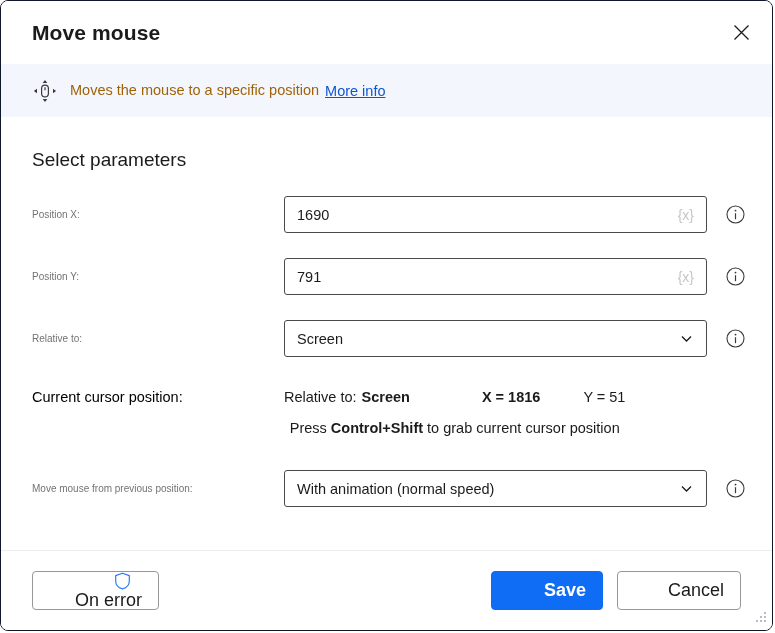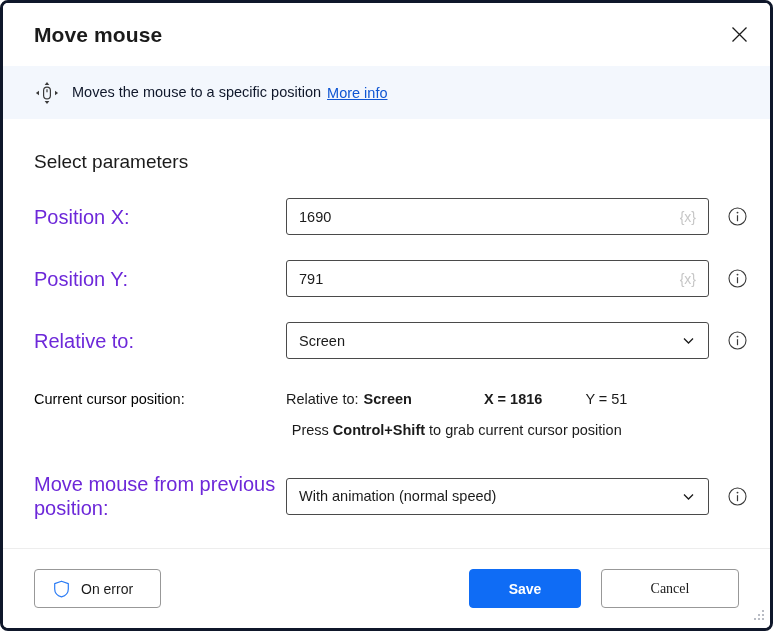--- a/index.html
+++ b/index.html
@@ -13,21 +13,21 @@
     font-family: "Liberation Sans", sans-serif;
     color: #1b1b1b;
     overflow: hidden;
   }
 
   .dialog {
     position: relative;
     width: 773px;
     height: 631px;
     box-sizing: border-box;
-    border: 3px solid #0f172a;
+    border: 1px solid #0f172a;
     border-radius: 8px;
     background: #ffffff;
     display: flex;
     flex-direction: column;
     overflow: hidden;
   }
 
   
   .titlebar {
     height: 63px;
@@ -73,21 +73,21 @@
     width: 26px;
     height: 26px;
     flex: 0 0 26px;
     display: flex;
     align-items: center;
     justify-content: center;
     margin-right: 12px;
   }
   .info-banner-text {
     font-size: 14.5px;
-    color: #0f172a;
+    color: #a16207;
     line-height: 1;
   }
   .info-link {
     color: #0f56d3;
     text-decoration: underline;
     font-size: 14.5px;
     cursor: pointer;
   }
 
   
@@ -108,22 +108,22 @@
   }
 
   .field-row {
     display: flex;
     align-items: center;
     margin-top: 25px;
   }
   .field-label {
     width: 252px;
     flex: 0 0 252px;
-    font-size: 20px;
-    color: #6d28d9;
+    font-size: 10px;
+    color: #737373;
     line-height: 1.2;
   }
   .field-label.wide {
     width: 252px;
     flex: 0 0 252px;
   }
 
   .control {
     position: relative;
     width: 423px;
@@ -206,55 +206,55 @@
     border-top: 1px solid #ededed;
     background: #ffffff;
     display: flex;
     align-items: center;
     padding: 0 31px;
     box-sizing: border-box;
     position: relative;
   }
   .btn {
     font-family: "Liberation Sans", sans-serif;
-    font-size: 14px;
+    font-size: 18px;
     height: 39px;
     border-radius: 4px;
     box-sizing: border-box;
     cursor: pointer;
     display: inline-flex;
-    align-items: center;
+    align-items: flex-end;
     justify-content: center;
     background: #ffffff;
     border: 1px solid #989898;
     color: #1b1b1b;
     padding: 0 16px;
+    flex-direction: column;
   }
   .btn-onerror {
     width: 127px;
     justify-content: flex-start;
     padding-left: 18px;
   }
   .btn-onerror .shield { margin-right: 11px; display: flex; }
   .footer-right {
     margin-left: auto;
     display: flex;
     align-items: center;
-    gap: 20px;
+    gap: 14px;
   }
   .btn-save {
     width: 112px;
     background: #0f6cf5;
     border: 1px solid #0f6cf5;
     color: #ffffff;
     font-weight: 600;
   }
   .btn-cancel {
-    width: 138px;
-    font-family: Liberation Serif, serif;
+    width: 124px;
   }
 
   
   .grip {
     position: absolute;
     right: 5px;
     bottom: 5px;
     width: 14px;
     height: 14px;
     pointer-events: auto;

